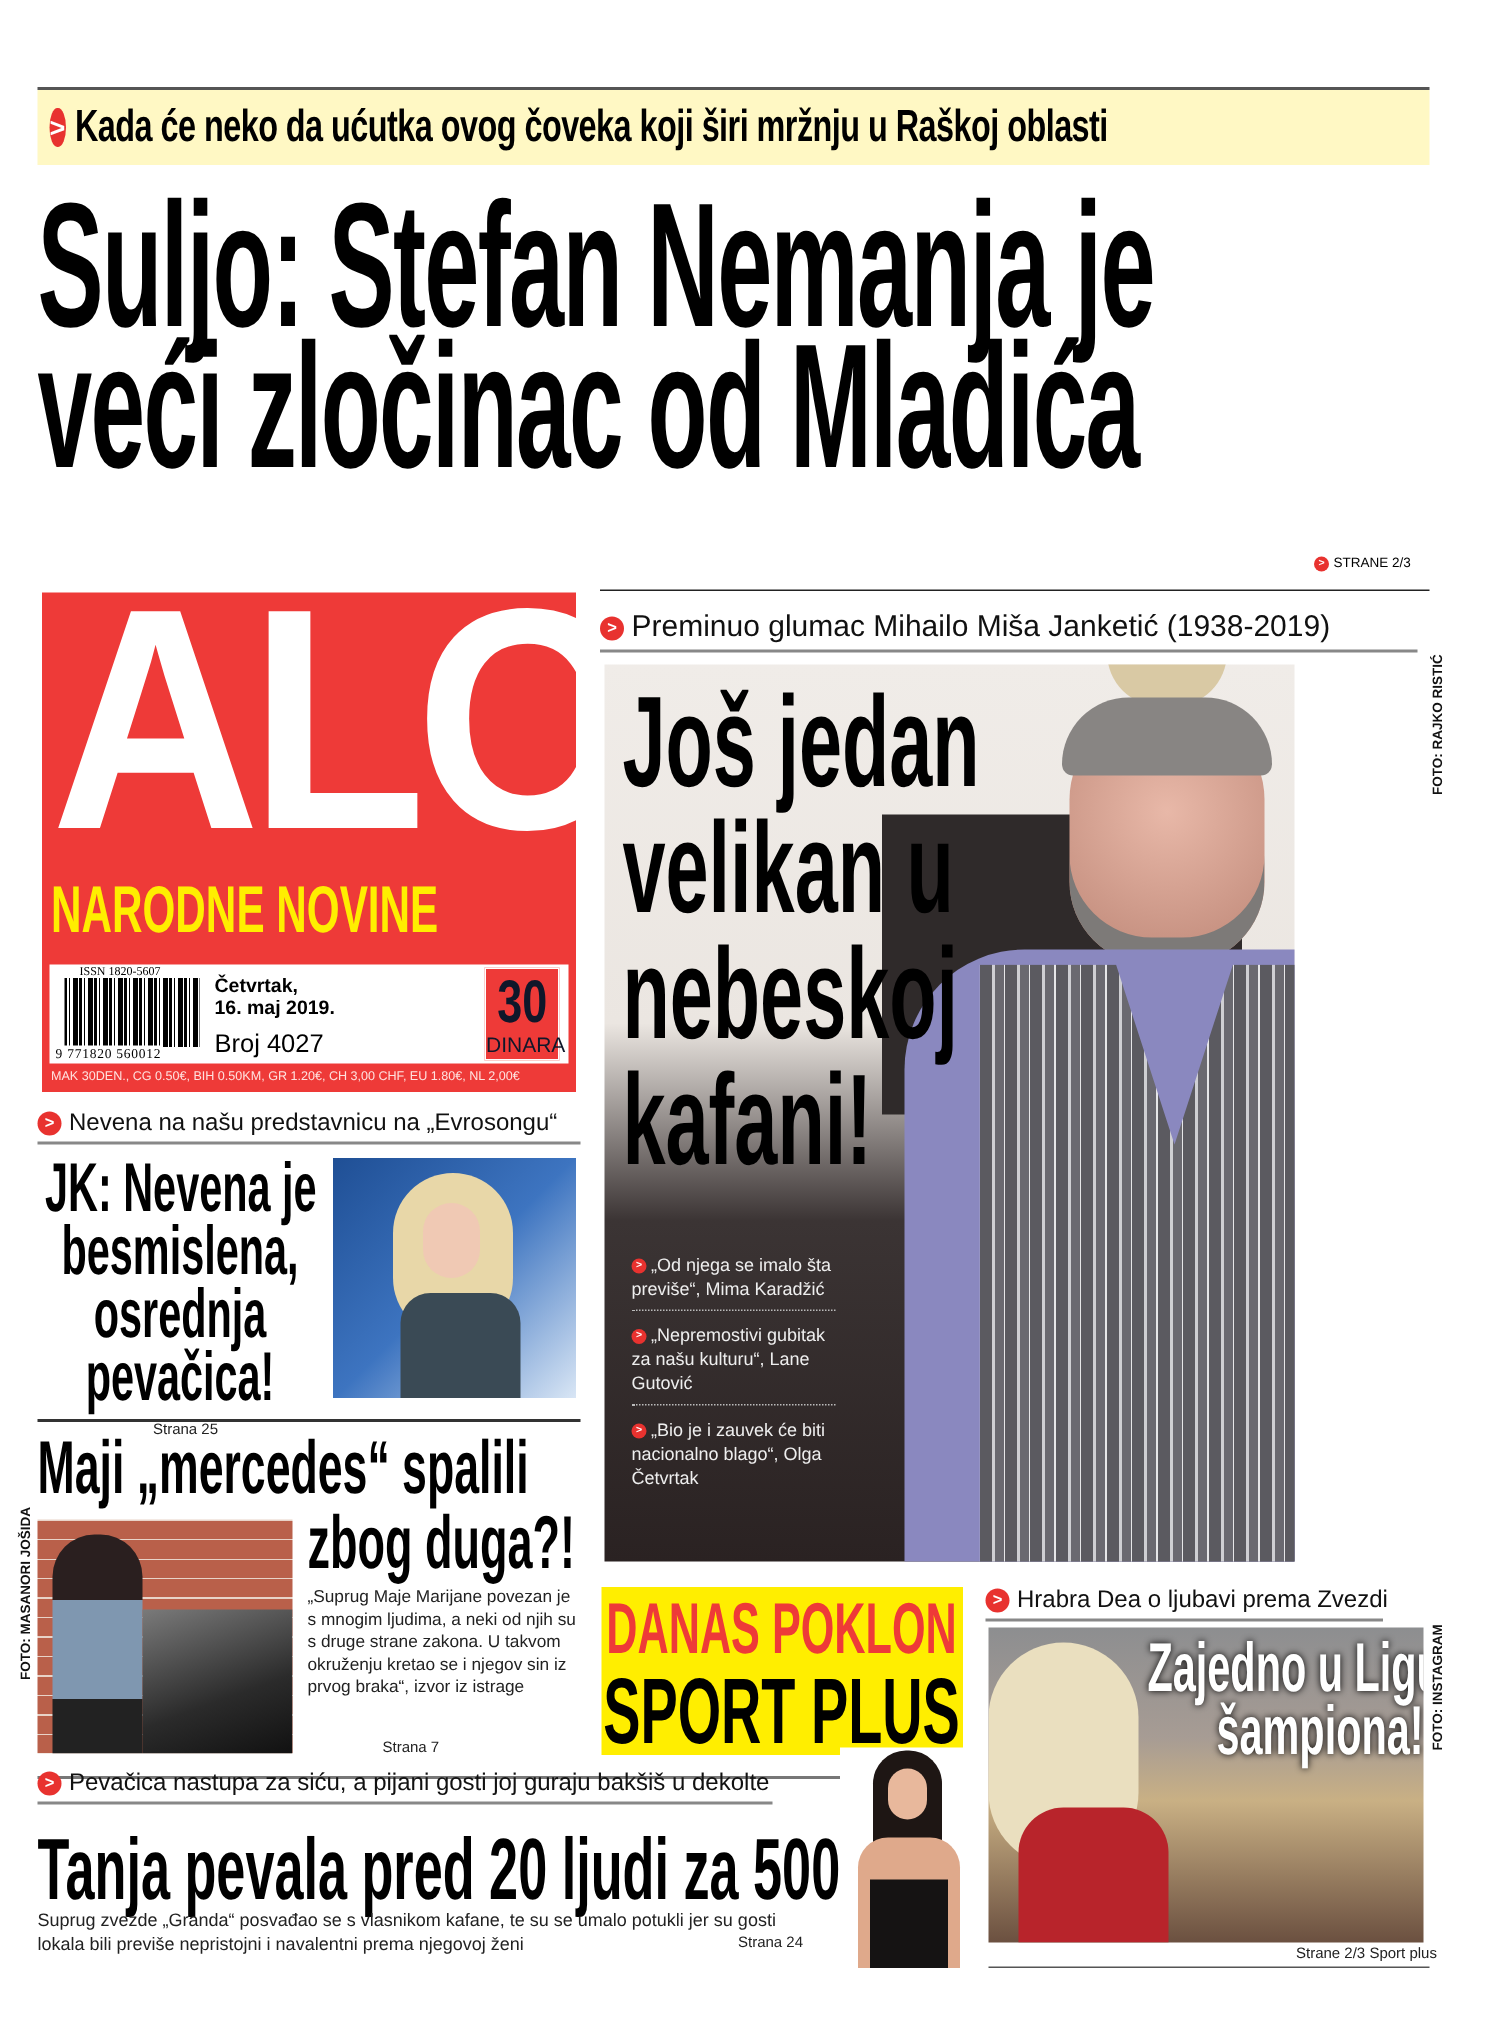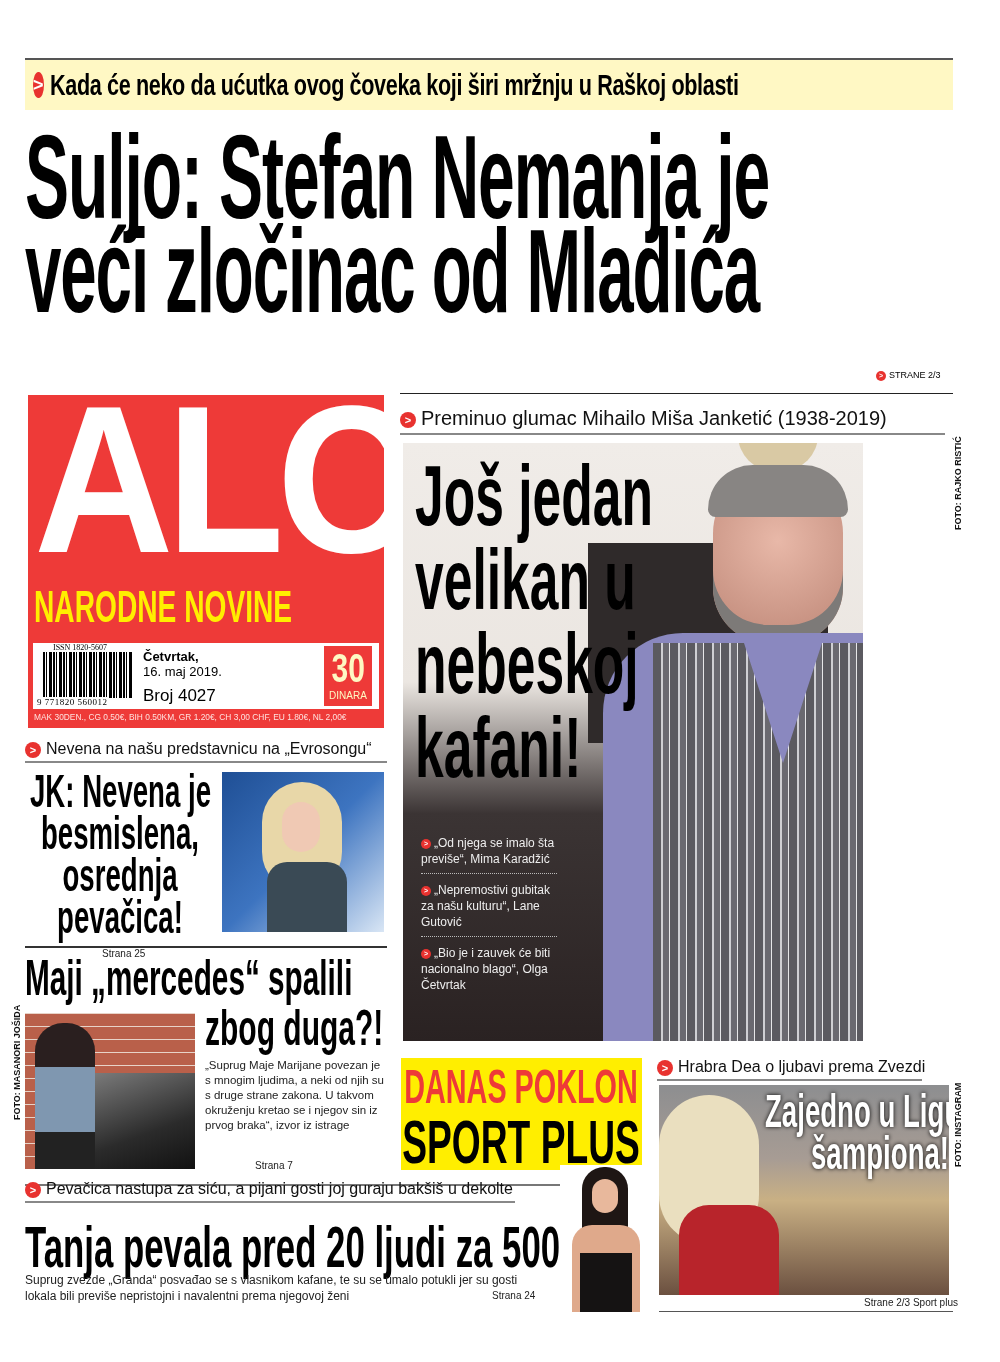--- a/index.html
+++ b/index.html
@@ -33,25 +33,25 @@
 </div>
 
 <div class="abs" style="left:28px;top:395px;width:356px;height:333px;background:#ee3a38;overflow:hidden">
   <div class="cond" style="position:absolute;left:6px;top:-20px;font-size:210px;line-height:210px;color:#fff;transform:scaleX(0.92);letter-spacing:-8px">ALO!</div>
   <div class="cond" style="position:absolute;left:6px;top:187px;font-size:44px;color:#ffee00;transform:scaleX(0.64)">NARODNE NOVINE</div>
   <div style="position:absolute;left:5px;top:248px;width:346px;height:66px;background:#fff">
     <div style="position:absolute;left:20px;top:0;font-family:'Liberation Serif',serif;font-size:8px">ISSN 1820-5607</div>
     <div style="position:absolute;left:10px;top:9px;width:90px;height:46px;background:repeating-linear-gradient(90deg,#000 0 2px,#fff 2px 3px,#000 3px 4px,#fff 4px 6px,#000 6px 9px,#fff 9px 10px)"></div>
     <div style="position:absolute;left:4px;top:54px;font-family:'Liberation Serif',serif;font-size:9px;background:#fff;letter-spacing:0.5px">9 771820 560012</div>
     <div style="position:absolute;left:110px;top:6px;font-size:13px;font-weight:bold">Četvrtak,</div>
-    <div style="position:absolute;left:110px;top:21px;font-size:13px;font-weight:normal">16. maj 2019.</div>
+    <div style="position:absolute;left:110px;top:21px;font-size:13px;font-weight:bold">16. maj 2019.</div>
     <div style="position:absolute;left:110px;top:43px;font-size:17px">Broj 4027</div>
-    <div style="position:absolute;left:290px;top:2px;width:50px;height:62px;background:#ee3a38;border:1px solid #fff;text-align:center;color:#fef9c3">
+    <div style="position:absolute;left:290px;top:2px;width:50px;height:62px;background:#ee3a38;border:1px solid #fff;text-align:center;color:#0f172a">
       <div class="cond" style="font-size:40px;line-height:44px;transform:scaleX(0.75);transform-origin:center top">30</div>
-      <div style="font-size:10px;line-height:12px">DINARA</div>
+      <div style="font-size:14px;line-height:12px">DINARA</div>
     </div>
   </div>
   <div style="position:absolute;left:6px;top:317px;font-size:8.4px;color:#ffe1de;white-space:nowrap">MAK 30DEN., CG 0.50€, BIH 0.50KM, GR 1.20€, CH 3,00 CHF, EU 1.80€, NL 2,00€</div>
 </div>
 
 <div class="hrule" style="left:400px;top:393px;width:553px;height:1px;background:#222"></div>
 <div class="abs kicker" style="left:400px;top:407px;width:545px">
   <span class="chev">&gt;</span><span>Preminuo glumac Mihailo Miša Janketić (1938-2019)</span>
 </div>
 <div class="photo" style="left:403px;top:443px;width:460px;height:598px;background:linear-gradient(180deg,#f0ece8 0%,#ebe6e1 40%,#3b3434 62%,#2a2222 100%)">

